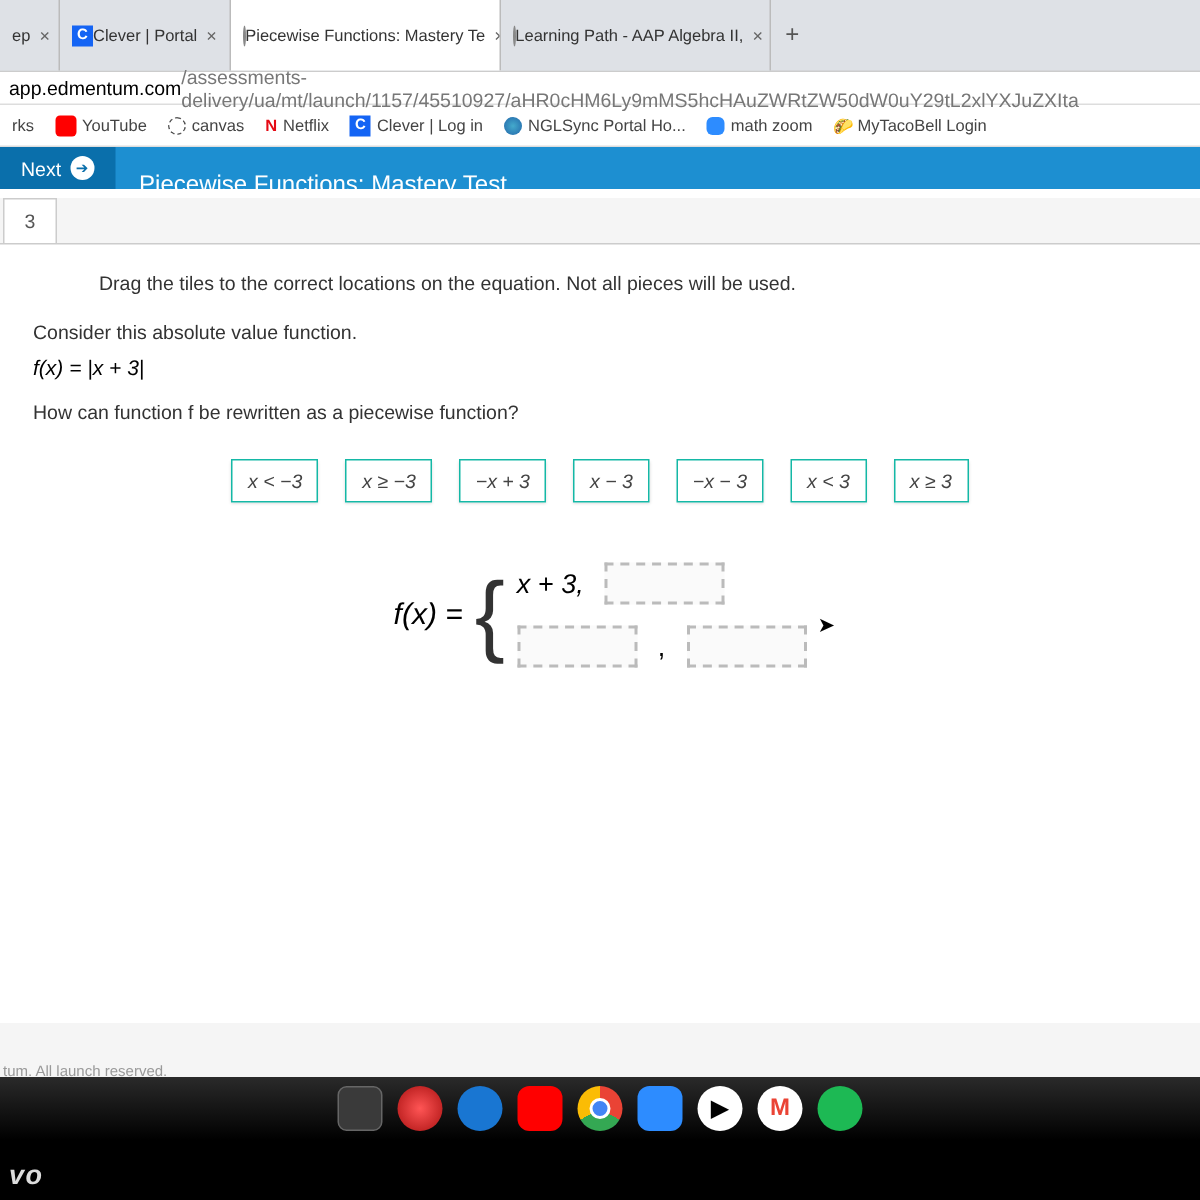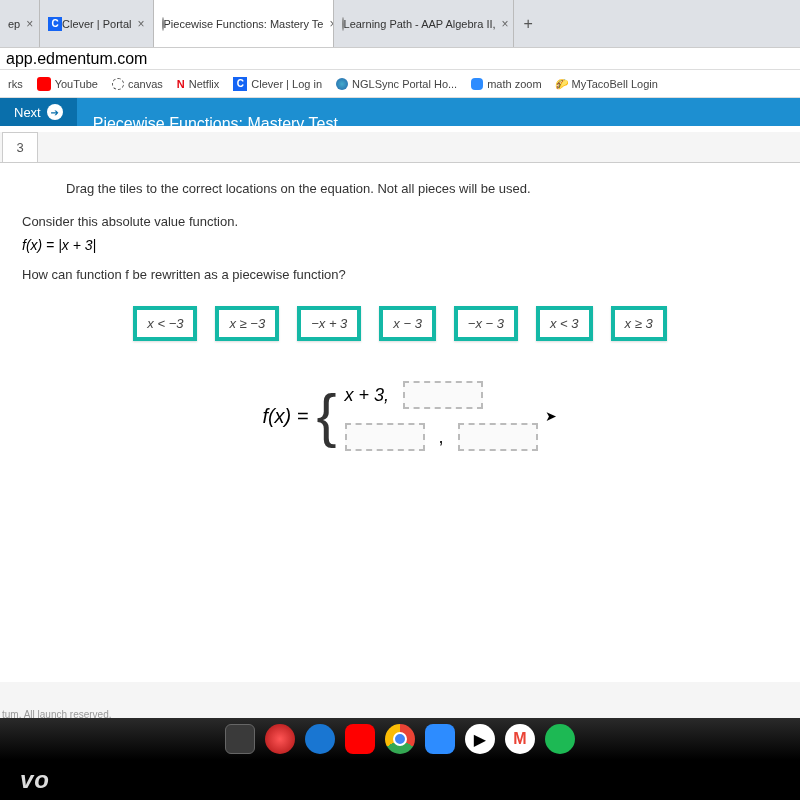--- a/index.html
+++ b/index.html
@@ -4,50 +4,50 @@
   <style>
     * { margin: 0; padding: 0; box-sizing: border-box; font-family: Arial, sans-serif; }
     body { background: #1a1a1a; }
     .laptop-frame { background: #000; padding: 0; width: 800px; height: 800px; position: relative; }
     .screen { background: #fff; width: 800px; height: 720px; overflow: hidden; }
     .browser-tabs { display: flex; background: #dee1e6; height: 48px; border-bottom: 1px solid #ccc; }
     .tab { display: flex; align-items: center; padding: 0 8px; font-size: 11px; color: #333; border-right: 1px solid #bbb; background: #dee1e6; max-width: 180px; white-space: nowrap; overflow: hidden; }
     .tab.active { background: #fff; }
     .tab-close { margin-left: 6px; color: #666; font-size: 12px; }
     .new-tab { padding: 0 10px; color: #555; font-size: 16px; display: flex; align-items: center; }
-    .url-bar { background: #fff; padding: 2px 6px; font-size: 16px; color: #333; border-bottom: 1px solid #ddd; height: 22px; display: flex; align-items: center; }
+    .url-bar { background: #fff; padding: 2px 6px; font-size: 13px; color: #333; border-bottom: 1px solid #ddd; height: 22px; display: flex; align-items: center; }
     .url-domain { color: #000; }
     .url-path { color: #777; }
     .bookmarks { display: flex; background: #fff; padding: 5px 8px; gap: 14px; font-size: 11px; color: #444; border-bottom: 1px solid #ddd; align-items: center; height: 28px; }
     .bookmark { display: flex; align-items: center; gap: 4px; }
     .bk-icon { width: 14px; height: 14px; }
     .app-header { display: flex; align-items: stretch; background: #1d8fd1; height: 28px; }
     .next-btn { background: #0a6fab; color: #fff; padding: 0 14px; display: flex; align-items: center; font-size: 13px; gap: 6px; }
     .app-title { color: #fff; font-size: 16px; display: flex; align-items: center; padding: 0 16px; margin-top: 24px; }
     .content { background: #f5f5f5; padding: 0; height: calc(100% - 124px); }
     .question-tab { background: #fff; border: 1px solid #ccc; border-bottom: none; width: 36px; height: 30px; display: flex; align-items: center; justify-content: center; font-size: 13px; color: #555; margin-left: 2px; margin-top: 6px; }
     .question-body { background: #fff; border-top: 1px solid #ccc; padding: 18px 22px; min-height: 520px; }
     .instruction { font-size: 13px; color: #333; margin-bottom: 18px; margin-left: 44px; }
     .sub-text { font-size: 13px; color: #333; margin-bottom: 8px; }
     .math-line { font-style: italic; font-size: 14px; margin-bottom: 14px; }
     .tiles-row { display: flex; gap: 18px; justify-content: center; margin: 24px 0 40px; }
-    .tile { border: 4px solid #14b8a6; background: #fff; padding: 6px 10px; font-size: 13px; font-style: italic; color: #444; box-shadow: 0 1px 2px rgba(0,0,0,0.15); }
+    .tile { border: 1px solid #14b8a6; background: #fff; padding: 6px 10px; font-size: 13px; font-style: italic; color: #444; box-shadow: 0 1px 2px rgba(0,0,0,0.15); }
     .piecewise-area { display: flex; justify-content: center; align-items: center; gap: 8px; margin-top: 10px; }
     .fx-label { font-size: 20px; font-style: italic; }
     .brace { font-size: 60px; line-height: 60px; color: #333; font-weight: 100; }
     .pieces { display: flex; flex-direction: column; gap: 14px; }
     .piece-row { display: flex; align-items: center; gap: 14px; }
     .slot { border: 2px dashed #bbb; width: 80px; height: 28px; background: #fafafa; }
     .fixed-tile { font-size: 18px; font-style: italic; }
     .comma { font-size: 18px; }
     .footer { position: absolute; bottom: 80px; left: 2px; font-size: 10px; color: #999; }
     .cursor { position: absolute; top: 408px; left: 545px; font-size: 14px; color: #000; }
     .taskbar { position: absolute; bottom: 40px; left: 0; right: 0; height: 42px; background: linear-gradient(#2a2a2a, #000); display: flex; justify-content: center; align-items: center; gap: 10px; }
     .task-icon { width: 30px; height: 30px; border-radius: 50%; }
-    .vo-logo { position: absolute; bottom: 6px; left: 20px; color: #ddd; font-size: 24px; font-weight: bold; font-style: italic; letter-spacing: 1px; }
+    .vo-logo { position: absolute; bottom: 6px; left: 6px; color: #ddd; font-size: 18px; font-weight: bold; font-style: italic; letter-spacing: 1px; }
     .clever-icon { background: #1464f4; color: #fff; width: 14px; height: 14px; display: inline-flex; align-items: center; justify-content: center; font-size: 10px; font-weight: bold; }
     .edm-icon { width: 14px; height: 14px; border: 1px solid #888; border-radius: 50%; display: inline-block; }
   </style>
 </head>
 <body>
 
 <div class="laptop-frame">
   <div class="screen">
     <div class="browser-tabs">
       <div class="tab" style="max-width:40px;">
@@ -67,20 +67,21 @@
       <div class="tab">
         <span class="edm-icon"></span>
         <span>Learning Path - AAP Algebra II,</span>
         <span class="tab-close">×</span>
       </div>
       <div class="new-tab">+</div>
     </div>
 
     <div class="url-bar">
       <span class="url-domain">app.edmentum.com</span>
+      <span class="url-path">/assessments-delivery/ua/mt/launch/1157/45510927/aHR0cHM6Ly9mMS5hcHAuZWRtZW50dW0uY29tL2xlYXJuZXIta</span>
     </div>
 
     <div class="bookmarks">
       <div class="bookmark">
           <span>rks</span>
         </div>
       <div class="bookmark">
         <span class="bk-icon" style="background:#f00;border-radius:3px;"></span>
         <span>YouTube</span>
       </div>

